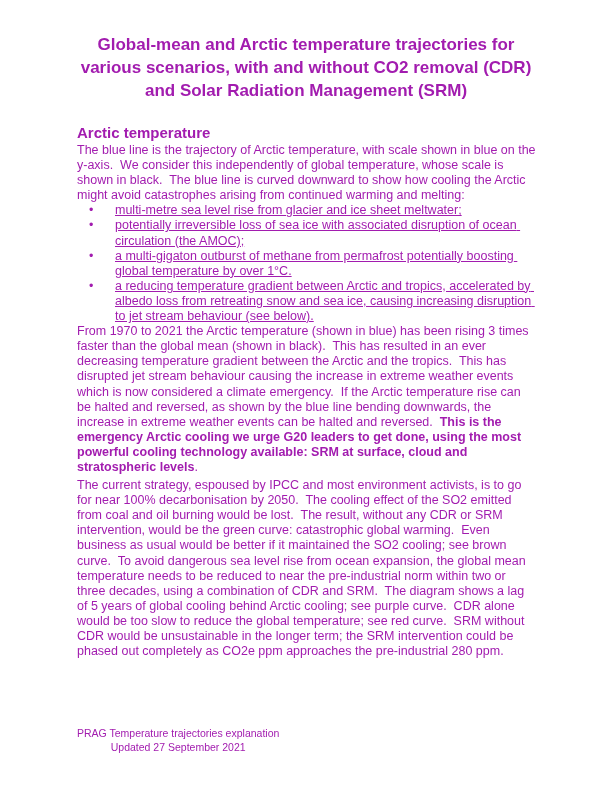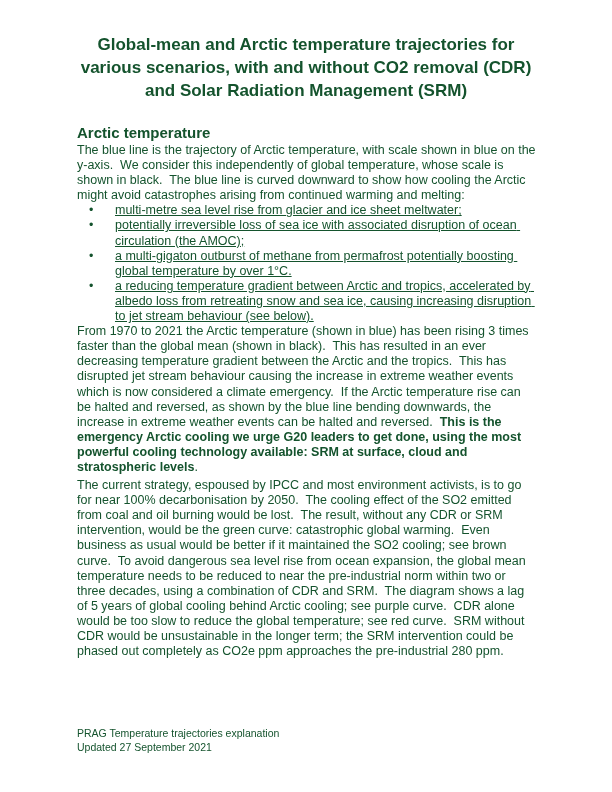--- a/index.html
+++ b/index.html
@@ -1,21 +1,21 @@
 <!DOCTYPE html>
 <html><head>
 <meta charset="utf-8">
 <style>
   html, body { margin: 0; padding: 0; background: #ffffff; }
   .page {
     position: relative;
     width: 612px;
     height: 792px;
     background: #ffffff;
-    color: #14532d;
+    color: #a21caf;
     font-family: "Liberation Sans", sans-serif;
     overflow: hidden;
     box-sizing: border-box;
   }
   .title {
     margin: 33px auto 0 auto;
     max-width: 468px;
     font-size: 17px;
     line-height: 23px;
     font-weight: bold;
@@ -54,21 +54,21 @@
   .footer {
     position: absolute;
     left: 77px;
     right: 75px;
     top: 726px;
     display: flex;
     justify-content: space-between;
     font-size: 10.5px;
     line-height: 14px;
   }
-  .footer-col-right { text-align: left; }
+  .footer-col-right { text-align: center; }
 </style>
 </head>
 <body>
 
 <div class="page">
 
   <h1 class="title">Global-mean and Arctic temperature trajectories for various scenarios, with and without CO2 removal (CDR) and Solar Radiation Management (SRM)</h1>
 
   <div class="content">
 

